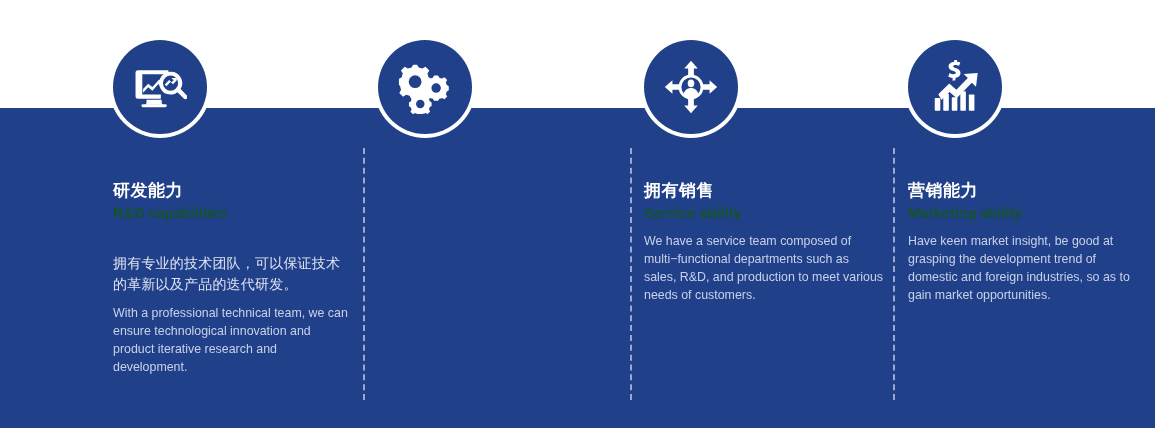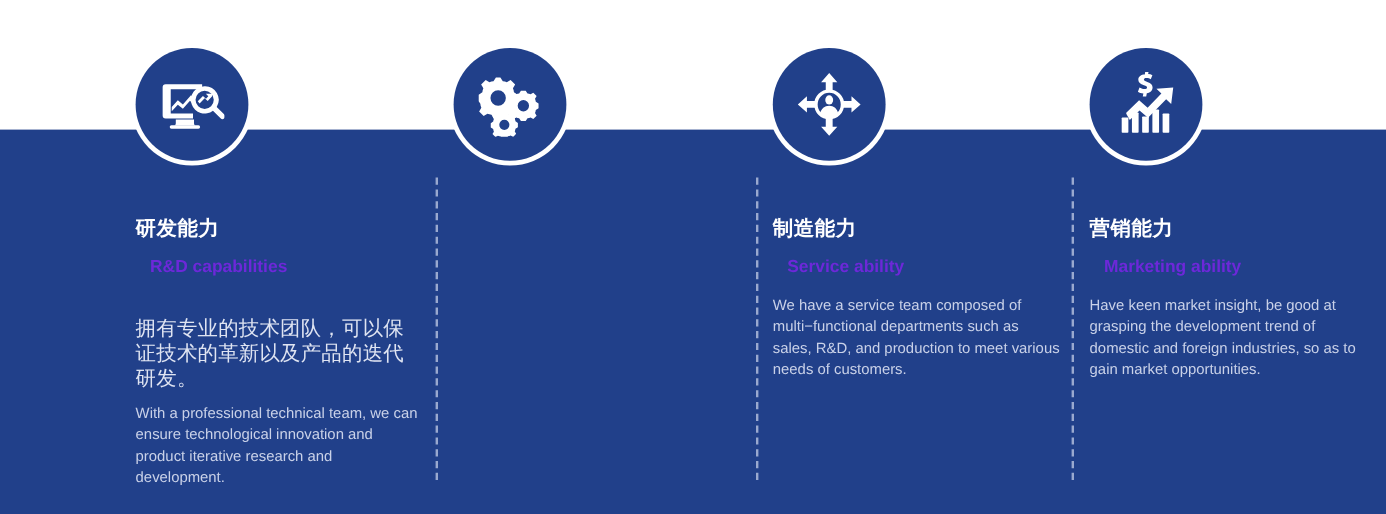--- a/index.html
+++ b/index.html
@@ -81,26 +81,26 @@
     font-size: 17px;
     font-weight: bold;
     color: #ffffff;
     letter-spacing: 0.5px;
     line-height: 22px;
     margin: 0 0 2px 0;
   }
   .title-en {
     font-size: 14.5px;
     font-weight: bold;
-    color: #6d28d9;
+    color: #14532d;
     line-height: 19px;
-    margin: 12px;
+    margin: 0;
   }
   .body-cn {
-    font-size: 17px;
+    font-size: 14px;
     color: #dfe4f2;
     line-height: 21px;
     margin: 30px 0 0 0;
     letter-spacing: 0.2px;
   }
   .body-en {
     font-size: 12.4px;
     color: #c9d1e8;
     line-height: 18px;
     margin: 9px 0 0 0;
@@ -159,21 +159,21 @@
           <path d="M32 63l-8-9h4.6v-8.6h6.8V54H40l-8 9z"></path>
           <path d="M1 32l9-8v4.6h8.6v6.8H10V40l-9-8z"></path>
           <path d="M63 32l-9 8v-4.6h-8.6v-6.8H54V24l9 8z"></path>
           <path d="M32 17.2a14.8 14.8 0 1 0 0 29.6 14.8 14.8 0 0 0 0-29.6zm0 3.4a11.4 11.4 0 1 1 0 22.8 11.4 11.4 0 0 1 0-22.8z"></path>
           <ellipse cx="32" cy="27.6" rx="3.9" ry="4.6"></ellipse>
           <path d="M32 33.3c-4.5 0-8.1 3.1-8.7 7.3a11.3 11.3 0 0 0 17.4 0c-.6-4.2-4.2-7.3-8.7-7.3z"></path>
         </svg>
       </span>
     </div>
     <div class="text-block">
-      <div class="title-cn">制造能力</div>
+      <div class="title-cn">拥有销售</div>
       <div class="title-en">Service ability</div>
       <div class="body-en">We have a service team composed of multi−functional departments such as sales, R&amp;D, and production to meet various needs of customers.</div>
     </div>
   </div>
 
   <div class="column col-4">
     <div class="icon-circle">
       <span>
         <svg viewBox="0 0 64 64" xmlns="http://www.w3.org/2000/svg">
           <path d="M30.8 2.5c-3.6 0-6.4 2-6.4 5.1 0 2.7 1.9 4.3 5.6 5.4 2.3.7 3 1.3 3 2.2 0 1-1 1.7-2.6 1.7-1.8 0-3.5-.6-4.8-1.5l-1.6 4.1c1.4 1 3.4 1.6 5.4 1.7l-.6 3.1h3.4l.6-3.3c3.6-.6 5.7-2.8 5.7-5.7 0-2.6-1.5-4.3-5.2-5.5-2.6-.9-3.4-1.4-3.4-2.3 0-.8.8-1.5 2.5-1.5 1.8 0 3.3.5 4.3 1.1l1.6-4c-1.1-.6-2.5-1-4.2-1.1l.6-3h-3.4l-.5 3.5z"></path>

